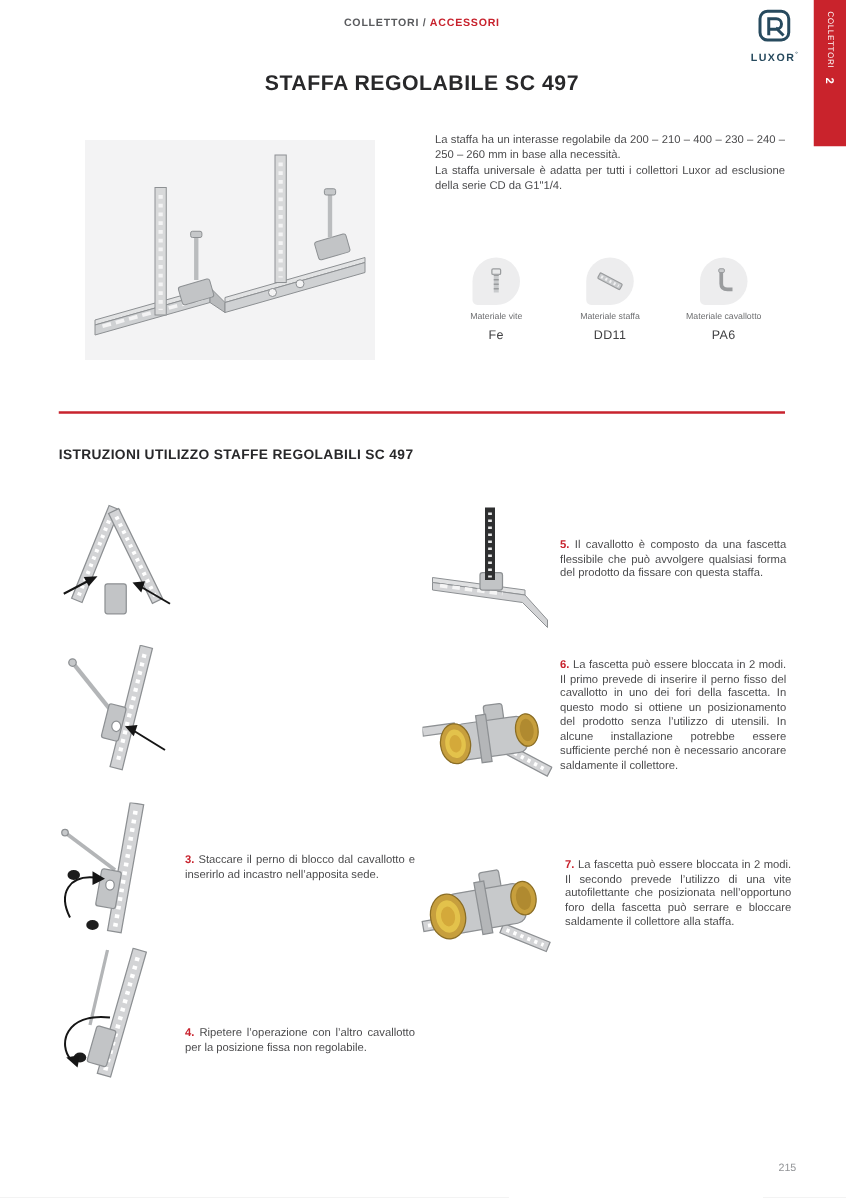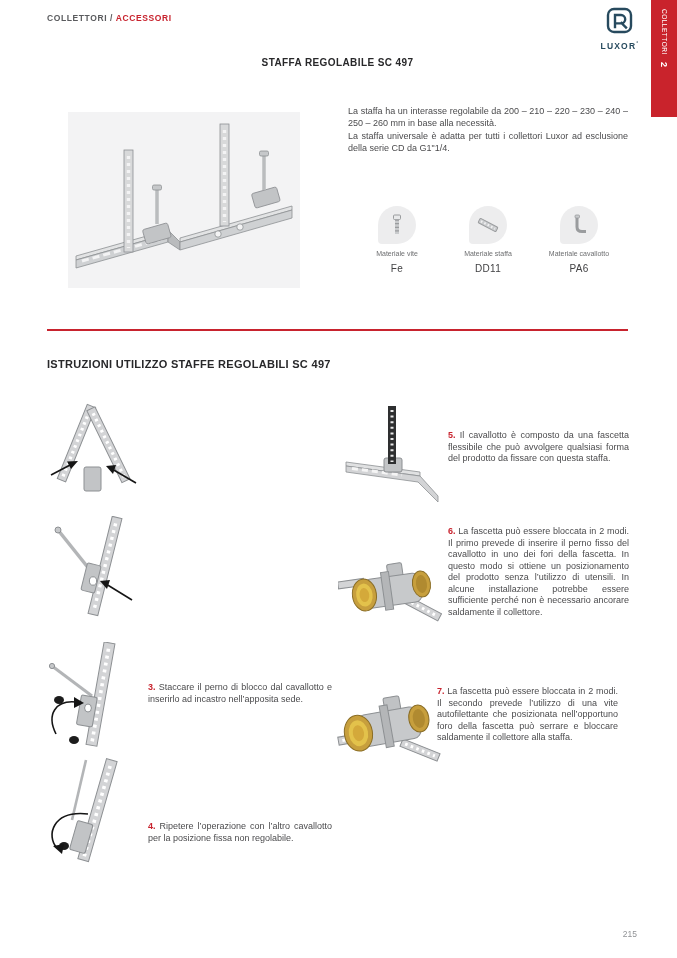--- a/index.html
+++ b/index.html
@@ -1,33 +1,33 @@
 <!DOCTYPE html>
 <html><head>
 <meta charset="utf-8">
 <style>
   html,body{margin:0;padding:0;background:#e9e9e9;}
   .page{position:relative;width:677px;height:958px;background:#ffffff;margin:0 auto;
         font-family:"Liberation Sans",sans-serif;color:#4b4b4d;overflow:hidden;}
 
   
-  .breadcrumb{position:absolute;left:47px;top:13px;width:581px;
+  .breadcrumb{position:absolute;left:47px;top:13px;width:581px;text-align:center;
               font-size:8.5px;font-weight:bold;letter-spacing:.6px;color:#5a5b5e;}
   .breadcrumb .crumb-red{color:#c8232e;}
   .logo{position:absolute;left:599px;top:7px;width:42px;text-align:center;color:#274a5e;}
   .logo-text{font-size:8.5px;font-weight:bold;letter-spacing:1.2px;margin-top:1px;}
   .logo-text sup{font-size:5px;}
   .side-tab{position:absolute;right:0;top:0;width:26px;height:117px;background:#c9232c;
             display:flex;flex-direction:column;align-items:center;padding-top:9px;box-sizing:border-box;}
   .tab-label,.tab-num{writing-mode:vertical-rl;color:#ffffff;}
   .tab-label{font-size:6.5px;letter-spacing:.5px;}
   .tab-num{font-size:9px;font-weight:bold;margin-top:7px;}
 
   .page-title{position:absolute;left:47px;top:57px;width:581px;margin:0;text-align:center;
-              font-size:10px;font-weight:bold;letter-spacing:.4px;color:#28282a;}
+              font-size:17px;font-weight:bold;letter-spacing:.4px;color:#28282a;}
 
   
   .product-photo{position:absolute;left:68px;top:112px;width:232px;height:176px;background:#f3f3f4;}
   .intro{position:absolute;left:348px;top:106px;width:280px;font-size:9px;line-height:11.5px;
          text-align:justify;color:#4b4b4d;}
   .intro p{margin:0 0 2px 0;}
 
   .tech-title{position:absolute;left:348px;top:184px;width:280px;margin:0;text-align:center;
               font-size:9.5px;font-weight:bold;letter-spacing:.4px;color:#28282a;}
   .materials{position:absolute;left:356px;top:206px;width:264px;display:flex;justify-content:space-between;}
@@ -98,21 +98,21 @@
       <rect x="84.5" y="73" width="9" height="5" rx="1.5" fill="#c6c8ca" stroke="#8d9093" stroke-width="0.8"></rect>
       <g transform="rotate(-16 198 86)">
         <rect x="185" y="78" width="26" height="15" rx="2" fill="#c2c4c6" stroke="#8d9093" stroke-width="0.8"></rect>
       </g>
       <line x1="196" y1="44" x2="196" y2="78" stroke="#babcbe" stroke-width="3.5"></line>
       <rect x="191.5" y="39" width="9" height="5" rx="1.5" fill="#c6c8ca" stroke="#8d9093" stroke-width="0.8"></rect>
     </svg>
   </div>
 
   <div class="intro">
-    <p>La staffa ha un interasse regolabile da 200 – 210 – 220 – 230 – 240 – 250 – 260 mm in base alla necessità.</p>
+    <p>La staffa ha un interasse regolabile da 200 – 210 – 400 – 230 – 240 – 250 – 260 mm in base alla necessità.</p>
     <p>La staffa universale è adatta per tutti i collettori Luxor ad esclusione della serie CD da G1"1/4.</p>
   </div>
 
 
   <div class="materials">
     <div class="material">
       <div class="mat-icon">
         <svg width="22" height="24" viewBox="0 0 22 24">
           <rect x="7.5" y="2" width="7" height="4.5" rx="1" fill="#e8e9ea" stroke="#9a9c9e"></rect>
           <line x1="11" y1="6.5" x2="11" y2="21" stroke="#c9cbcd" stroke-width="4"></line>
@@ -280,18 +280,18 @@
         <rect x="22" y="33" width="62" height="32" rx="8" fill="#c7c9cb" stroke="#8d9093"></rect>
         <rect x="47" y="27" width="8" height="42" fill="#b4b6b8" stroke="#8d9093"></rect>
         <ellipse cx="84" cy="46" rx="10" ry="13.5" fill="#c79f3d" stroke="#8a6d25"></ellipse>
         <ellipse cx="84" cy="46" rx="6" ry="9.5" fill="#b08a30"></ellipse>
         <ellipse cx="22" cy="50" rx="14" ry="18" fill="#c79f3d" stroke="#8a6d25"></ellipse>
         <ellipse cx="22" cy="50" rx="9.6" ry="13" fill="#e3c24b"></ellipse>
         <ellipse cx="22" cy="50" rx="5.6" ry="8" fill="#d4a93a"></ellipse>
       </g>
     </svg>
   </div>
-  <p class="step-text" style="left:437px;top:686px;width:181px;">
+  <p class="step-text" style="left:452px;top:686px;width:181px;">
     <span class="step-num">7.</span> <span>La fascetta può essere bloccata in 2 modi. Il secondo prevede l’utilizzo di una vite autofilettante che posizionata nell’opportuno foro della fascetta può serrare e bloccare saldamente il collettore alla staffa.</span>
   </p>
 
   <div class="page-number">215</div>
 </div>
 
 </body></html>

